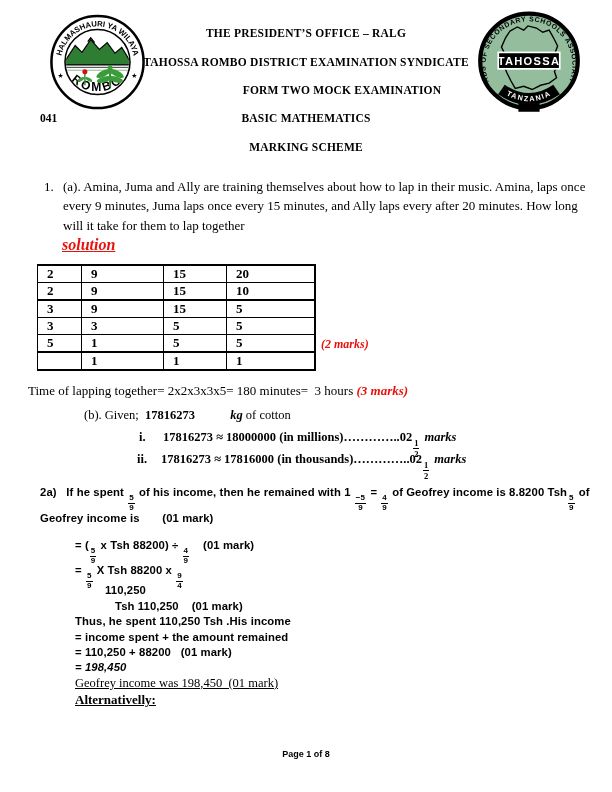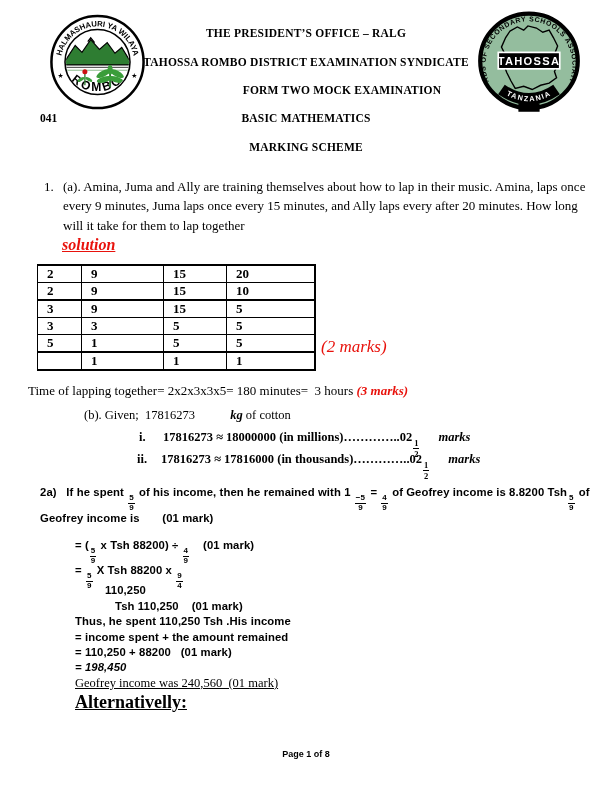--- a/index.html
+++ b/index.html
@@ -26,47 +26,47 @@
   .lcm{position:absolute;left:37px;top:264px;border-collapse:collapse;
        font-size:13px;font-weight:700;}
   .lcm td{border-left:1.6px solid #000;border-top:1.2px solid #000;
           height:15.7px;padding:0 0 0 9px;vertical-align:middle;}
   .lcm tr td:last-child{border-right:2.2px solid #000;}
   .lcm tr:first-child td{border-top:2.6px solid #000;}
   .lcm tr:last-child td{border-bottom:2px solid #000;}
   .lcm tr.thick td{border-bottom:2.8px solid #000;}
   .c1{width:34px;} .c2{width:72px;} .c3{width:53px;} .c4{width:78px;}
   .marks2{position:absolute;left:321px;top:337px;color:var(--red);
-          font-weight:400;font-style:italic;font-size:17px;white-space:pre;}
+          font-weight:700;font-style:italic;font-size:12px;white-space:pre;}
   
   .timeline{position:absolute;left:28px;top:383px;font-size:13px;white-space:pre;}
   .timeline .rm{color:var(--red);font-weight:700;font-style:italic;}
   
   .givenline{position:absolute;left:84px;top:408px;font-size:12.5px;white-space:pre;}
-  .bnum{font-weight:400;} .bkg{font-weight:700;font-style:italic;margin-left:32px;}
+  .bnum{font-weight:700;} .bkg{font-weight:700;font-style:italic;margin-left:32px;}
   .bitem{position:absolute;font-size:12.5px;font-weight:700;white-space:pre;display:flex;}
   .bi1{left:139px;top:430px;} .bi2{left:137px;top:452px;}
   .bitem .lbl{width:24px;flex:none;}
-  .bitem .marksit{font-style:italic;margin-left:18px;}
+  .bitem .marksit{font-style:italic;margin-left:4px;}
   
   .frac{display:inline-flex;flex-direction:column;align-items:center;
         vertical-align:-4px;line-height:1;margin:0 1px;}
   .frac .fn{border-bottom:1.2px solid currentColor;padding:0 1px .5px;}
   .frac .fd{padding-top:.5px;}
   .fr-sm{font-size:8px;font-weight:700;}
   .fr-ser{font-size:8.5px;font-weight:700;vertical-align:-5px;}
   
   .sans{font-family:"Liberation Sans",sans-serif;font-weight:700;font-size:11.3px;
         white-space:pre;position:absolute;letter-spacing:.1px;}
   .q2l1{left:40px;top:486px;} .q2l2{left:40px;top:512px;}
   .step{left:75px;} 
   .s1{top:539px;} .s2{top:564px;} .s3{top:584px;left:105px;} .s4{top:600px;margin-left:40px;}
   .s5{top:615px;} .s6{top:631px;} .s7{top:646px;} .s8{top:661px;font-style:italic;}
   .s9{position:absolute;left:75px;top:676px;font-size:12.5px;text-decoration:underline;white-space:pre;}
-  .s10{position:absolute;left:75px;top:692px;font-size:18px;font-weight:700;
+  .s10{position:absolute;left:75px;top:692px;font-size:13px;font-weight:700;
        text-decoration:underline;white-space:pre;}
   
   .footer{position:absolute;left:0;top:749px;width:612px;text-align:center;
           font-family:"Liberation Sans",sans-serif;font-weight:700;font-size:9px;}
   :root{--red:#e8120c;}
 </style>
 </head>
 <body>
 
 <div class="page">
@@ -210,18 +210,18 @@
   <div class="sans step s1"><span>= (</span><span class="frac fr-sm"><span class="fn">5</span><span class="fd">9</span></span><span> x Tsh 88200) ÷ </span><span class="frac fr-sm"><span class="fn">4</span><span class="fd">9</span></span><span>    (01 mark)</span></div>
 
   <div class="sans step s2"><span>= </span><span class="frac fr-sm"><span class="fn">5</span><span class="fd">9</span></span><span> X Tsh 88200 x </span><span class="frac fr-sm"><span class="fn">9</span><span class="fd">4</span></span></div>
 
   <div class="sans step s3">110,250</div>
   <div class="sans step s4">Tsh 110,250    (01 mark)</div>
   <div class="sans step s5">Thus, he spent 110,250 Tsh .His income</div>
   <div class="sans step s6">= income spent + the amount remained</div>
   <div class="sans step s7">= 110,250 + 88200   (01 mark)</div>
   <div class="sans step s8">= 198,450</div>
-  <div class="s9">Geofrey income was 240,560  (01 mark)</div>
+  <div class="s9">Geofrey income was 198,450  (01 mark)</div>
   <div class="s10">Alternativelly:</div>
 
   <div class="footer">Page 1 of 8</div>
 
 </div>
 
 </body></html>

